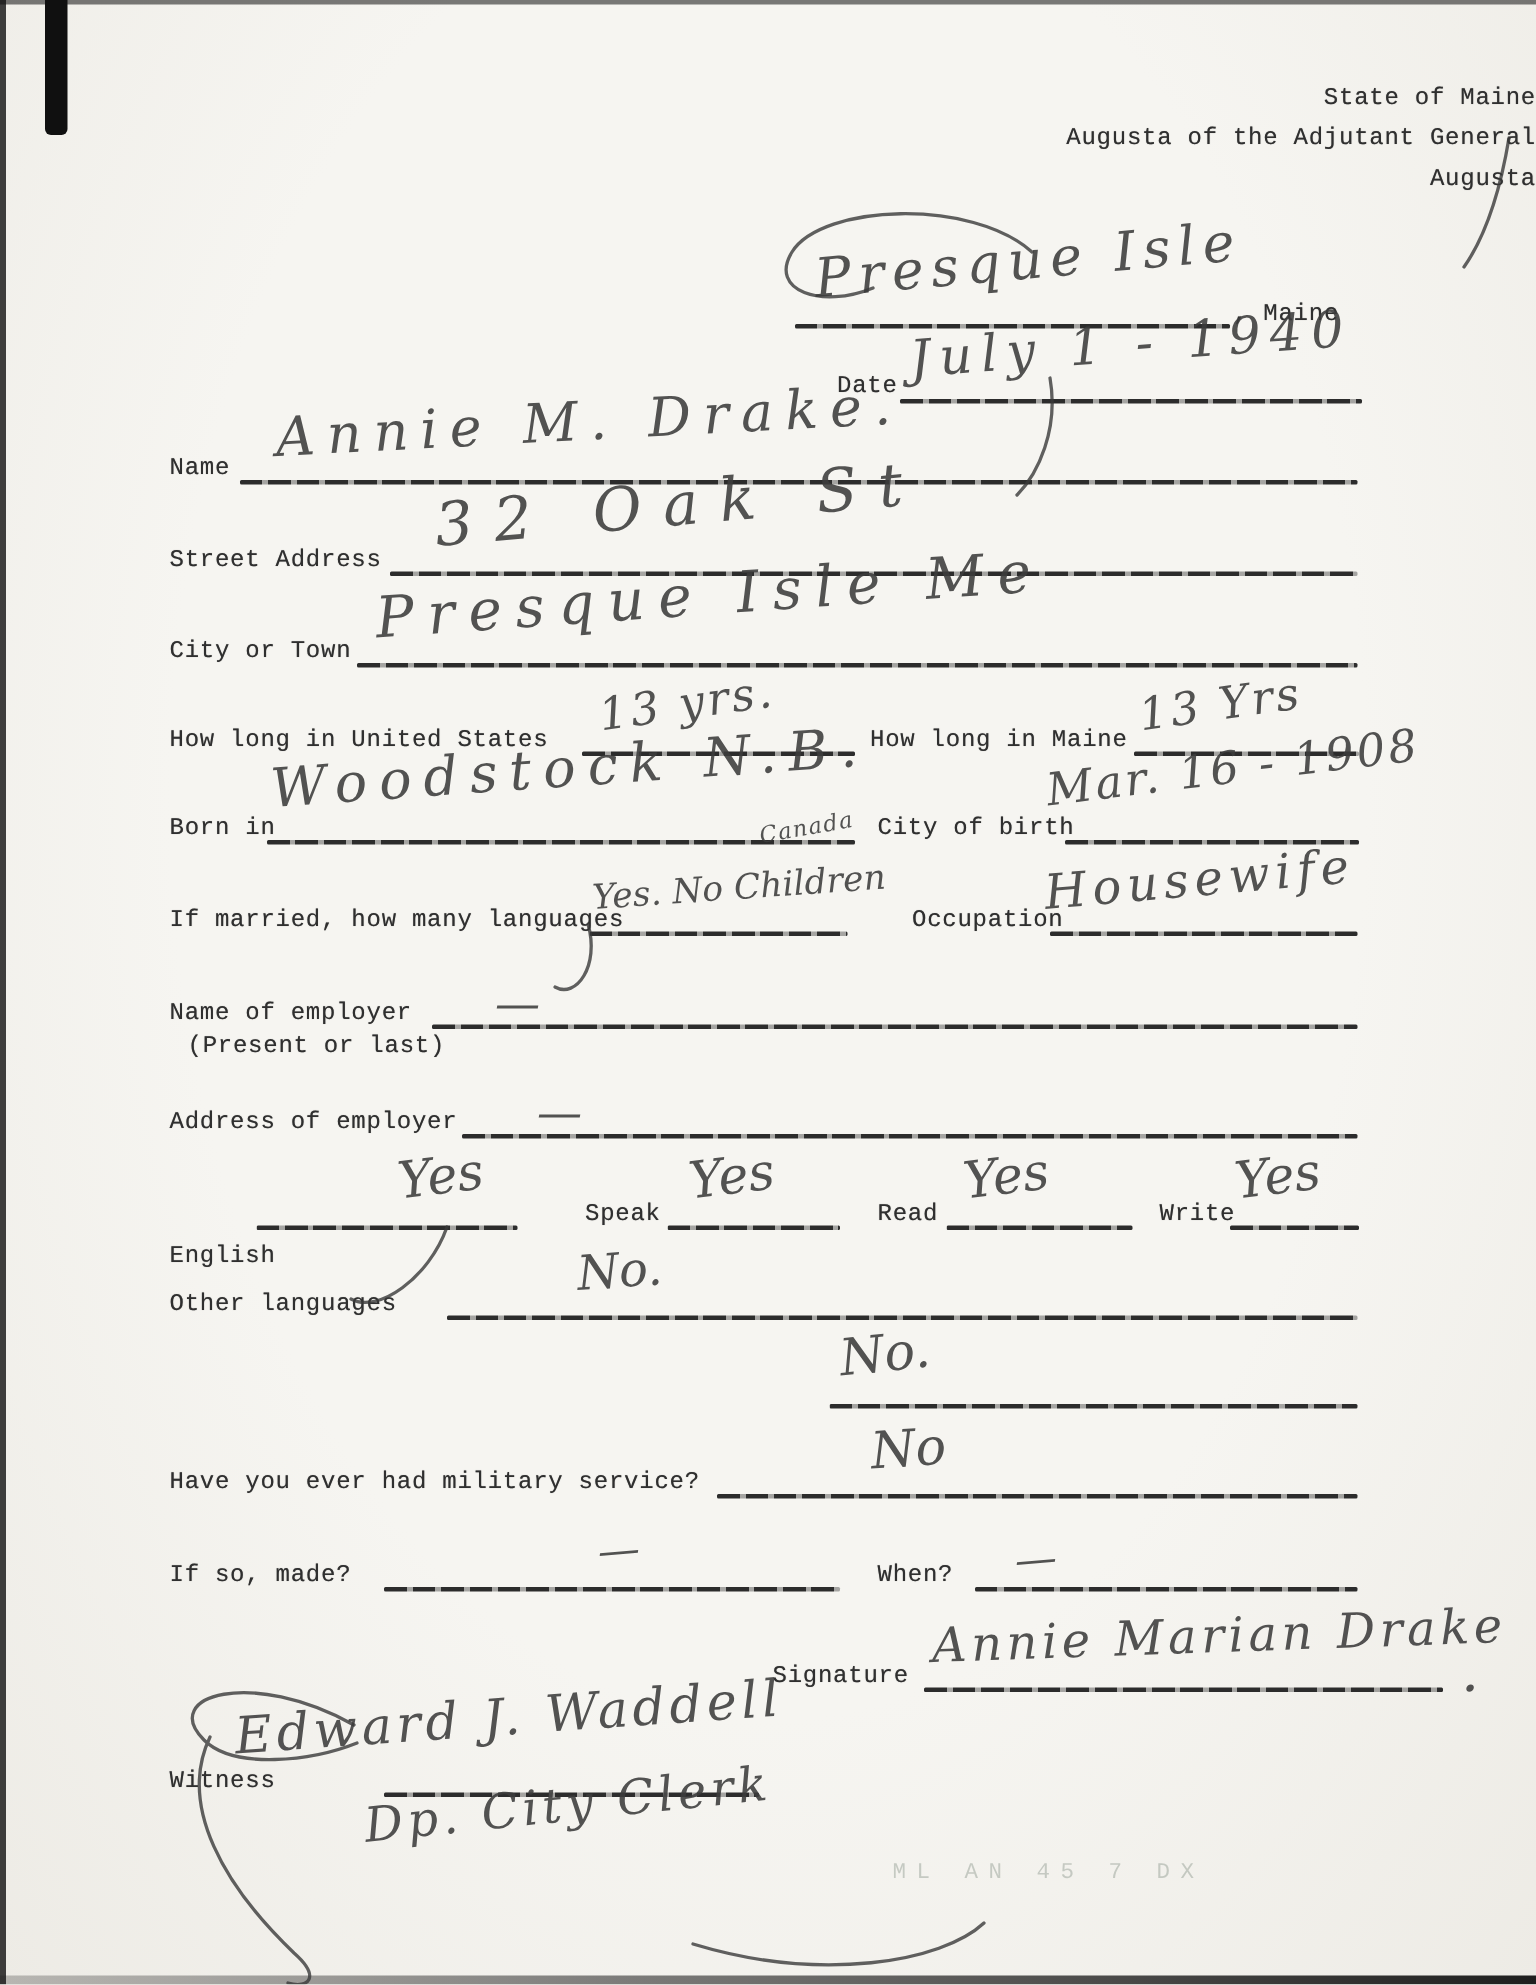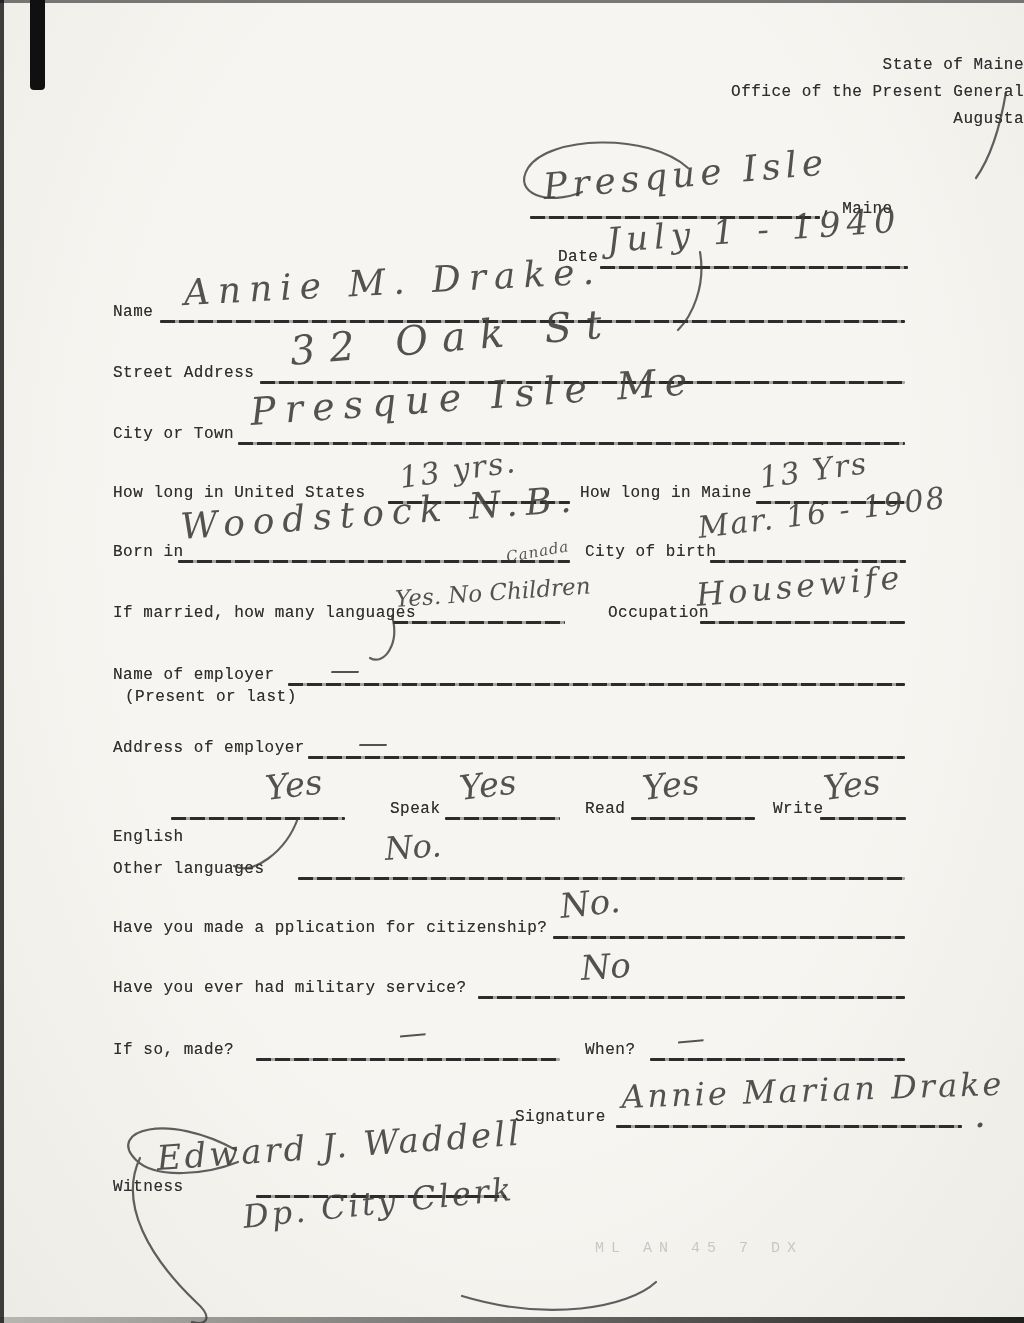--- a/index.html
+++ b/index.html
@@ -53,21 +53,21 @@
 <body>
 
 <div class="page">
 
   <div class="edge" style="left:0;top:0;width:4px;height:1323px;opacity:.8;"></div>
   <div class="edge" style="left:0;top:0;width:1024px;height:3px;opacity:.55;"></div>
   <div class="edge" style="left:30px;top:0;width:15px;height:90px;border-radius:0 0 4px 4px;"></div>
   <div style="position:absolute;left:0;top:1317px;width:1024px;height:6px;background:linear-gradient(90deg,rgba(25,25,25,.25),rgba(8,8,8,.9));"></div>
 
   <div class="typed center" style="top:56px;">State of Maine</div>
-  <div class="typed center" style="top:83px;">Office of the Present General</div>
+  <div class="typed center" style="top:83px;">Augusta of the Adjutant General</div>
   <div class="typed center" style="top:110px;">Augusta</div>
 
   <div class="rule" style="left:530px;top:216px;width:290px;"></div>
   <span class="hand" style="left:545px;top:166px;font-size:36px;letter-spacing:5px;transform:rotate(-5deg);">Presque Isle</span>
   <span class="typed" style="left:822px;top:200px;">, Maine</span>
 
   <span class="typed" style="left:558px;top:248px;">Date</span>
   <div class="rule" style="left:600px;top:266px;width:308px;"></div>
   <span class="hand" style="left:608px;top:220px;font-size:34px;letter-spacing:6px;transform:rotate(-4deg);">July 1 - 1940</span>
 
@@ -130,21 +130,20 @@
   <span class="hand" style="left:645px;top:768px;font-size:34px;transform:rotate(-7deg);">Yes</span>
 
   <span class="typed" style="left:773px;top:800px;">Write</span>
   <div class="rule" style="left:820px;top:817px;width:86px;"></div>
   <span class="hand" style="left:826px;top:768px;font-size:34px;transform:rotate(-7deg);">Yes</span>
 
   <span class="typed" style="left:113px;top:860px;">Other languages</span>
   <div class="rule" style="left:298px;top:877px;width:607px;"></div>
   <span class="hand" style="left:386px;top:830px;font-size:32px;transform:rotate(-4deg);">No.</span>
 
-  <span class="typed" style="left:113px;top:919px;">Have you made a pplication for citizenship?</span>
   <div class="rule" style="left:553px;top:936px;width:352px;"></div>
   <span class="hand" style="left:562px;top:886px;font-size:34px;transform:rotate(-6deg);">No.</span>
 
   <span class="typed" style="left:113px;top:979px;">Have you ever had military service?</span>
   <div class="rule" style="left:478px;top:996px;width:427px;"></div>
   <span class="hand" style="left:582px;top:948px;font-size:34px;transform:rotate(-4deg);">No</span>
 
   <span class="typed" style="left:113px;top:1041px;">If so, made?</span>
   <div class="rule" style="left:256px;top:1058px;width:304px;"></div>
   <span class="hand" style="left:400px;top:1018px;font-size:28px;transform:rotate(-5deg);">—</span>

